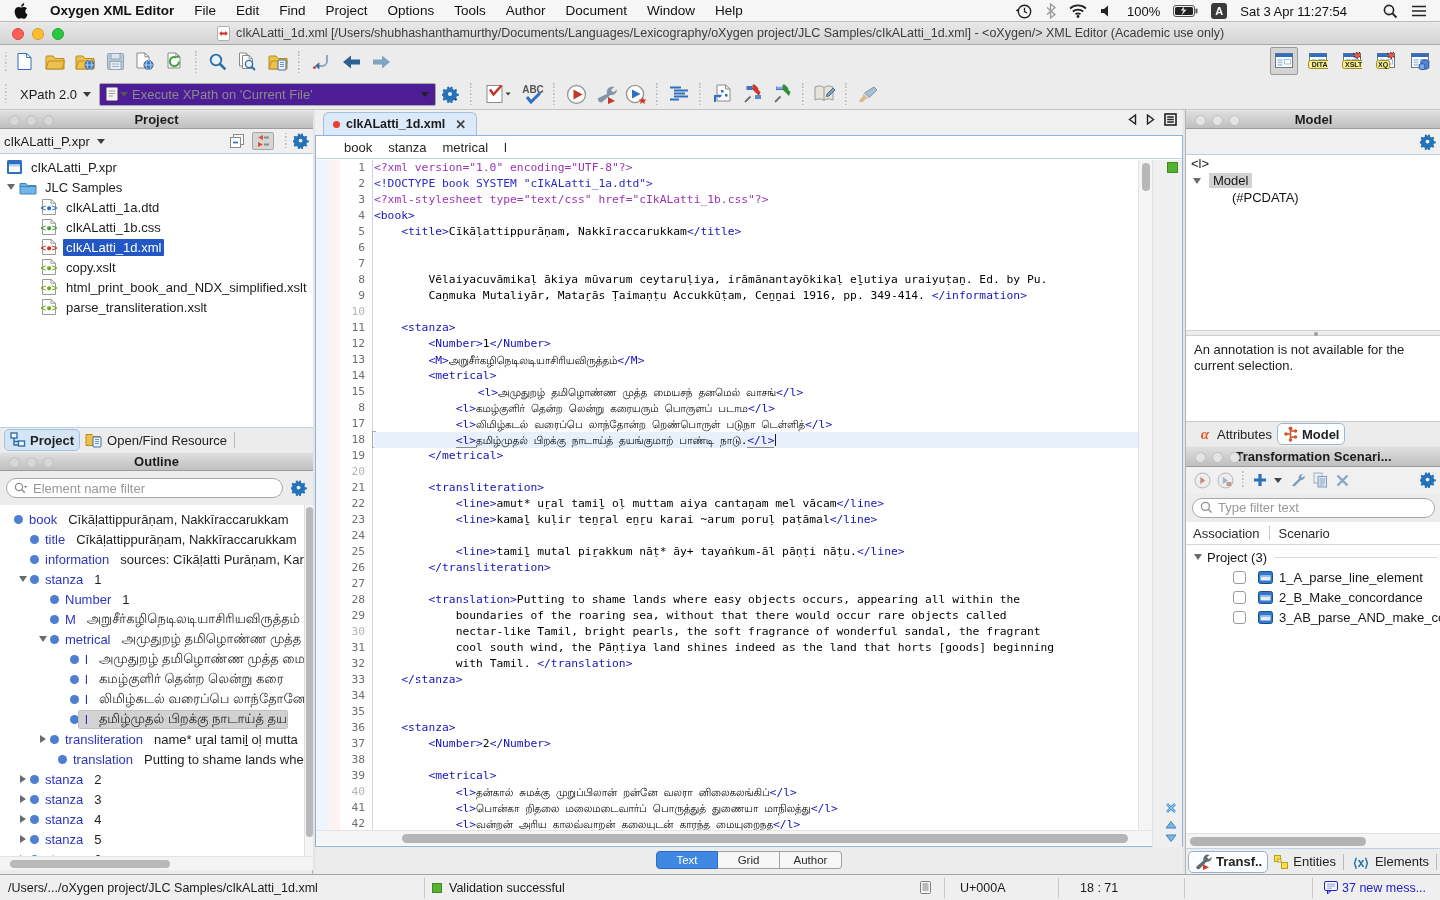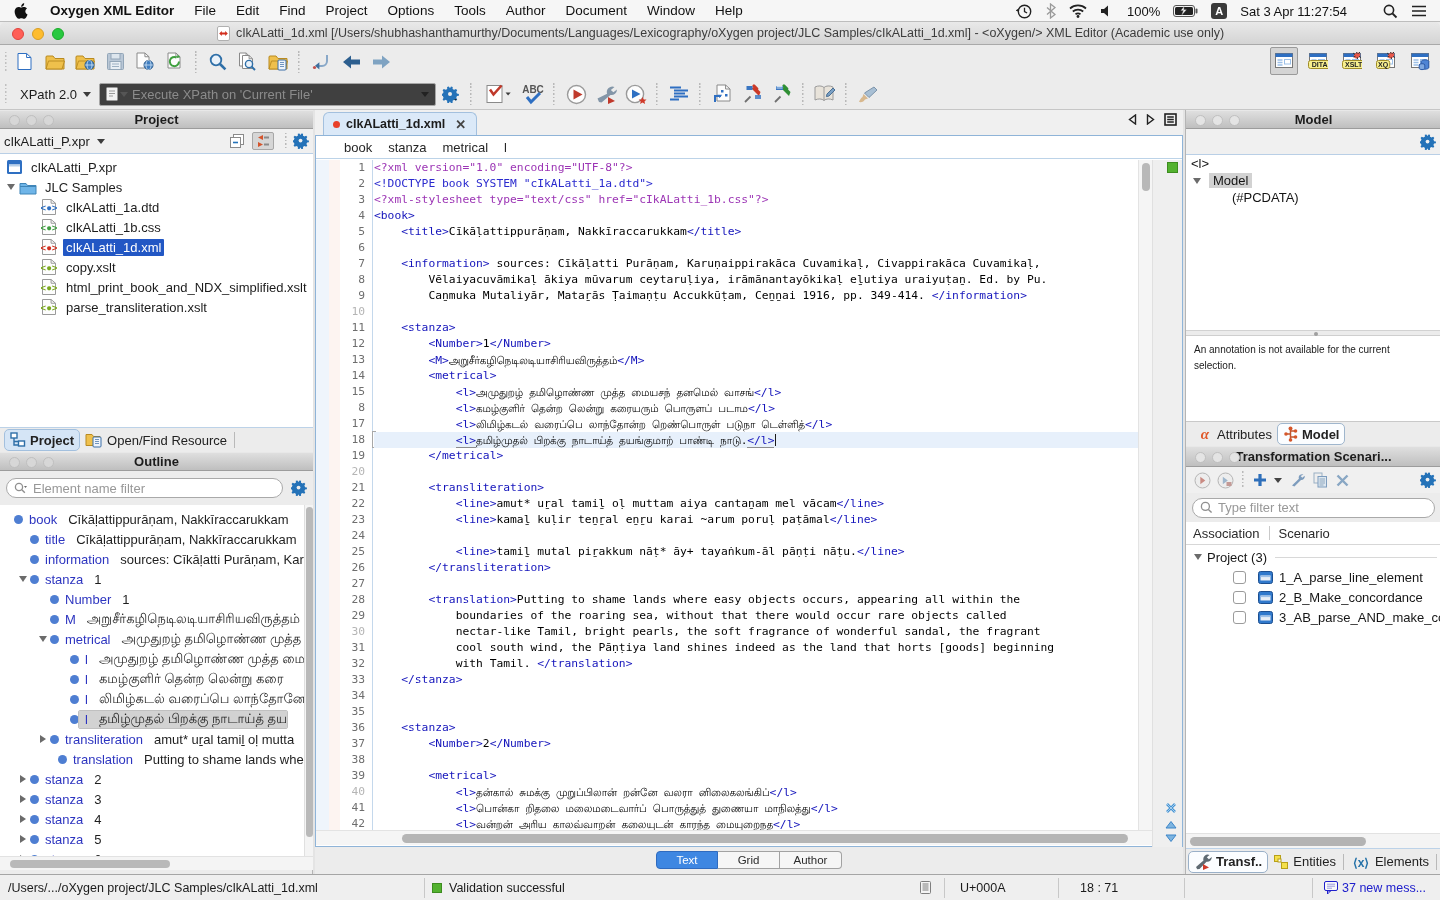--- a/index.html
+++ b/index.html
@@ -32,21 +32,21 @@
   #tb1 { top:45px; height:33px; }
   #tb2 { top:78px; height:32px; }
   .tbtn { display:flex; align-items:center; justify-content:center; width:30px; height:26px; }
   .tb-sep { width:7px; height:22px; margin:0 3px; background-image:repeating-linear-gradient(#b9b9b9 0 1.5px, transparent 1.5px 3.5px); background-size:1.5px 100%; background-repeat:no-repeat; background-position:2px 0; }
   .tb-grip { width:8px; height:20px; margin-left:2px; background-image:repeating-linear-gradient(#c0c0c0 0 1.5px, transparent 1.5px 3.5px); background-size:1.5px 100%; background-repeat:no-repeat; background-position:3px 0; }
   #perspectives { position:absolute; right:6px; top:47px; display:flex; align-items:center; gap:6px; }
   .persp { width:28px; height:28px; display:flex; align-items:center; justify-content:center; border:1px solid transparent; }
   .persp.selected { background:#d4d4d4; border:1px solid #9a9a9a; border-radius:2px; }
   .xpath-label { font-size:13px; color:#1a1a1a; margin:0 2px 0 10px; }
   .dd-arrow { width:0; height:0; border-left:4px solid transparent; border-right:4px solid transparent; border-top:5px solid #3c3c3c; display:inline-block; margin-left:4px; }
-  .xpath-box { width:337px; height:23px; background:#404040; border:1px solid #a6a6a6; border-radius:2px; margin-left:8px; display:flex; align-items:center; padding:0 6px; }
+  .xpath-box { width:337px; height:23px; background:#4c1d95; border:1px solid #a6a6a6; border-radius:2px; margin-left:8px; display:flex; align-items:center; padding:0 6px; }
   .xpath-box .ph { color:#8b8b8b; font-size:13px; margin-left:4px; flex:1; }
   .gear-wrap { display:flex; align-items:flex-end; margin:0 6px; }
 
   
   #main { position:absolute; left:0; top:110px; width:1440px; height:764px; background:#e4e4e4; }
 
   .panel-header { height:19px; background:linear-gradient(#dfdfdf,#bfbfbf); border-top:1px solid #e8e8e8; border-bottom:1px solid #9c9c9c; position:relative; display:flex; align-items:center; justify-content:center; }
   .panel-header .ptitle { font-size:13px; font-weight:600; color:#1c1c1c; white-space:nowrap; overflow:hidden; }
   .pcircles { position:absolute; left:9px; top:4px; display:flex; gap:6px; }
   .pcircle { width:11px; height:11px; border-radius:50%; background:#d7d7d7; border:1px solid #bfbfbf; }
@@ -131,21 +131,21 @@
 
   
   #right { position:absolute; left:1185px; top:0; width:255px; height:764px; border-left:1px solid #b5b5b5; background:#ececec; }
   #model-panel { position:absolute; left:0; top:0; width:255px; height:336px; }
   #model-sub { position:absolute; left:0; top:19px; width:100%; height:26px; padding:0 5px; justify-content:flex-end; }
   #model-tree { position:absolute; left:0; top:45px; width:100%; height:175px; background:#fff; overflow:hidden; font-size:13px; color:#141414; }
   #model-tree .mrow { height:17px; display:flex; align-items:center; }
   #model-tree .hl { background:#d2d2d2; padding:0 4px; }
   #model-splitter { position:absolute; left:0; top:220px; width:100%; height:6px; background:#ececec; border-top:1px solid #d2d2d2; border-bottom:1px solid #cfcfcf; }
   #model-splitter .dot { position:absolute; left:50%; top:1px; width:4px; height:4px; border-radius:50%; background:#9f9f9f; }
-  #model-annot { position:absolute; left:0; top:226px; width:100%; height:88px; background:#fff; font-size:10px; color:#202020; padding:6px 8px; line-height:16px; }
+  #model-annot { position:absolute; left:0; top:226px; width:100%; height:88px; background:#fff; font-size:13px; color:#202020; padding:6px 8px; line-height:16px; }
   #model-tabs { position:absolute; left:0; top:311px; width:100%; height:25px; background:#ececec; border-top:1px solid #c9c9c9; display:flex; align-items:center; padding-left:6px; }
   #model-tabs .bottom-tab.selected { background:#fbfdff; border:1px solid #9fb6cd; }
 
   #scen-panel { position:absolute; left:0; top:336px; width:255px; height:428px; }
   #scen-sub { position:absolute; left:0; top:21px; width:100%; height:26px; padding:0 5px; border-bottom:none; }
   #scen-filter { position:absolute; left:0; top:47px; width:100%; height:29px; background:#ececec; display:flex; align-items:center; padding:0 6px; }
   #scen-cols { position:absolute; left:0; top:76px; width:100%; height:23px; background:#fff; border-bottom:1px solid #d7d7d7; display:flex; align-items:center; font-size:13px; color:#2a2a2a; }
   #scen-cols .c1 { margin-left:7px; }
   #scen-cols .cdiv { width:1px; height:14px; background:#c9c9c9; margin:0 8px 0 10px; }
   #scen-tree { position:absolute; left:0; top:99px; width:100%; height:288px; background:#fff; overflow:hidden; }
@@ -768,21 +768,21 @@
               <span class="eval">தமிழ்முதல் பிறக்கு நாடாய்த் தய</span>
             </span>
           </div>
           <div class="otree-row" style="padding-left:36px;">
             <span class="otri">
               <span class="tri right"></span>
             </span>
             <span class="obullet"></span>
             <span class="selwrap">
               <span class="ename">transliteration</span>
-              <span class="eval">amut* uṟal tamiḻ oḷ mutta</span>
+              <span class="eval">name* uṟal tamiḻ oḷ mutta</span>
             </span>
           </div>
           <div class="otree-row" style="padding-left:44px;">
             <span class="otri"></span>
             <span class="obullet"></span>
             <span class="selwrap">
               <span class="ename">translation</span>
               <span class="eval">Putting to shame lands whe</span>
             </span>
           </div>
@@ -927,29 +927,28 @@
             <div class="lno" style="top:656px;">42</div>
           </div>
         <div id="cursor-bracket" style="top: 271px;"></div>
         <div id="code">
             <div class="cline" style="top:0px;"><span class="cl-pi">&lt;?xml version="1.0" encoding="UTF-8"?&gt;</span></div>
             <div class="cline" style="top:16px;"><span class="cl-dt">&lt;!DOCTYPE book SYSTEM "cIkALatti_1a.dtd"&gt;</span></div>
             <div class="cline" style="top:32px;"><span class="cl-pi">&lt;?xml-stylesheet type="text/css" href="cIkALatti_1b.css"?&gt;</span></div>
             <div class="cline" style="top:48px;"><span class="cl-tag">&lt;book&gt;</span></div>
             <div class="cline" style="top:64px;"><span class="cl-tx">    </span><span class="cl-tag">&lt;title&gt;</span><span class="cl-tx">Cīkāḷattippurāṇam, Nakkīraccarukkam</span><span class="cl-tag">&lt;/title&gt;</span></div>
             <div class="cline" style="top:80px;"></div>
-            <div class="cline" style="top:96px;"><span class="cl-tx">    </span><span class="cl-tag">&lt;information&gt;</span><span class="cl-tx"> sources: Cīkāḷatti Purāṇam, Karuṇaippirakāca Cuvamikaḷ, Civappirakāca Cuvamikaḷ,</span></div>
             <div class="cline" style="top:112px;"><span class="cl-tx">        </span><span class="cl-tx">Vēlaiyacuvāmikaḷ ākiya mūvarum ceytaruḷiya, irāmānantayōkikaḷ eḻutiya uraiyuṭaṉ. Ed. by Pu.</span></div>
             <div class="cline" style="top:128px;"><span class="cl-tx">        </span><span class="cl-tx">Caṉmuka Mutaliyār, Mataṟās Ṭaimaṇṭu Accukkūṭam, Ceṉṉai 1916, pp. 349-414. </span><span class="cl-tag">&lt;/information&gt;</span></div>
             <div class="cline" style="top:144px;"></div>
             <div class="cline" style="top:160px;"><span class="cl-tx">    </span><span class="cl-tag">&lt;stanza&gt;</span></div>
             <div class="cline" style="top:176px;"><span class="cl-tx">        </span><span class="cl-tag">&lt;Number&gt;</span><span class="cl-tx">1</span><span class="cl-tag">&lt;/Number&gt;</span></div>
             <div class="cline" style="top:192px;"><span class="cl-tx">        </span><span class="cl-tag">&lt;M&gt;</span><span class="cl-ta">அறுசீர்கழிநெடிலடியாசிரியவிருத்தம்</span><span class="cl-tag">&lt;/M&gt;</span></div>
             <div class="cline" style="top:208px;"><span class="cl-tx">        </span><span class="cl-tag">&lt;metrical&gt;</span></div>
-            <div class="cline" style="top:224px;"><span class="cl-tx">            </span><span class="cl-tag">&lt;l&gt;</span><span class="cl-ta">அமுதுறழ் தமிழொண்ண முத்த மையசந் தனமெல் வாசங்</span><span class="cl-tag">&lt;/l&gt;</span></div>
+            <div class="cline" style="top:224px;margin-left:22px;"><span class="cl-tx">            </span><span class="cl-tag">&lt;l&gt;</span><span class="cl-ta">அமுதுறழ் தமிழொண்ண முத்த மையசந் தனமெல் வாசங்</span><span class="cl-tag">&lt;/l&gt;</span></div>
             <div class="cline" style="top:240px;"><span class="cl-tx">            </span><span class="cl-tag">&lt;l&gt;</span><span class="cl-ta">கமழ்குளிர் தென்ற லென்று கரையரும் பொருளப் படாம</span><span class="cl-tag">&lt;/l&gt;</span></div>
             <div class="cline" style="top:256px;"><span class="cl-tx">            </span><span class="cl-tag">&lt;l&gt;</span><span class="cl-ta">லிமிழ்கடல் வரைப்பெ லாந்தோன்ற றெண்பொருள் படுநா டெள்ளித்</span><span class="cl-tag">&lt;/l&gt;</span></div>
             <div class="cline current" style="top:272px;"><span class="cl-tx">            </span><span class="cl-tagm">&lt;l&gt;</span><span class="cl-ta">தமிழ்முதல் பிறக்கு நாடாய்த் தயங்குமாற் பாண்டி நாடு.</span><span class="cl-tagm">&lt;/l&gt;</span><span class="caret"></span></div>
             <div class="cline" style="top:288px;"><span class="cl-tx">        </span><span class="cl-tag">&lt;/metrical&gt;</span></div>
             <div class="cline" style="top:304px;"></div>
             <div class="cline" style="top:320px;"><span class="cl-tx">        </span><span class="cl-tag">&lt;transliteration&gt;</span></div>
             <div class="cline" style="top:336px;"><span class="cl-tx">            </span><span class="cl-tag">&lt;line&gt;</span><span class="cl-tx">amut* uṟal tamiḻ oḷ muttam aiya cantaṉam mel vācam</span><span class="cl-tag">&lt;/line&gt;</span></div>
             <div class="cline" style="top:352px;"><span class="cl-tx">            </span><span class="cl-tag">&lt;line&gt;</span><span class="cl-tx">kamaḻ kuḷir teṉṟal eṉṟu karai ~arum poruḷ paṭāmal</span><span class="cl-tag">&lt;/line&gt;</span></div>
             <div class="cline" style="top:384px;"><span class="cl-tx">            </span><span class="cl-tag">&lt;line&gt;</span><span class="cl-tx">tamiḻ mutal piṟakkum nāṭ* āy+ tayaṅkum-āl pāṇṭi nāṭu.</span><span class="cl-tag">&lt;/line&gt;</span></div>
             <div class="cline" style="top:400px;"><span class="cl-tx">        </span><span class="cl-tag">&lt;/transliteration&gt;</span></div>

